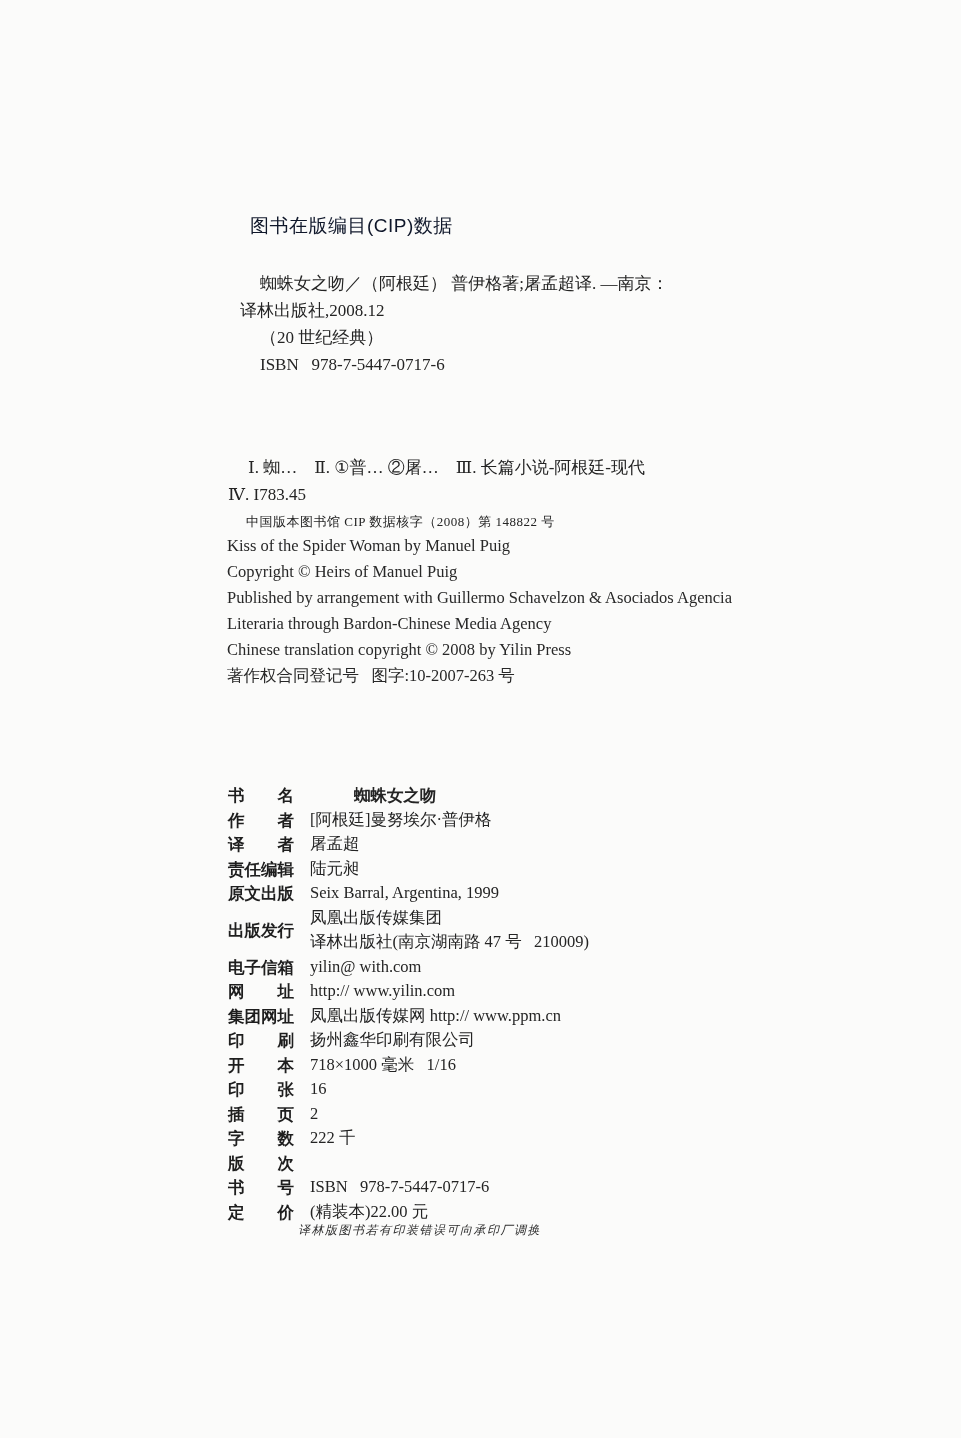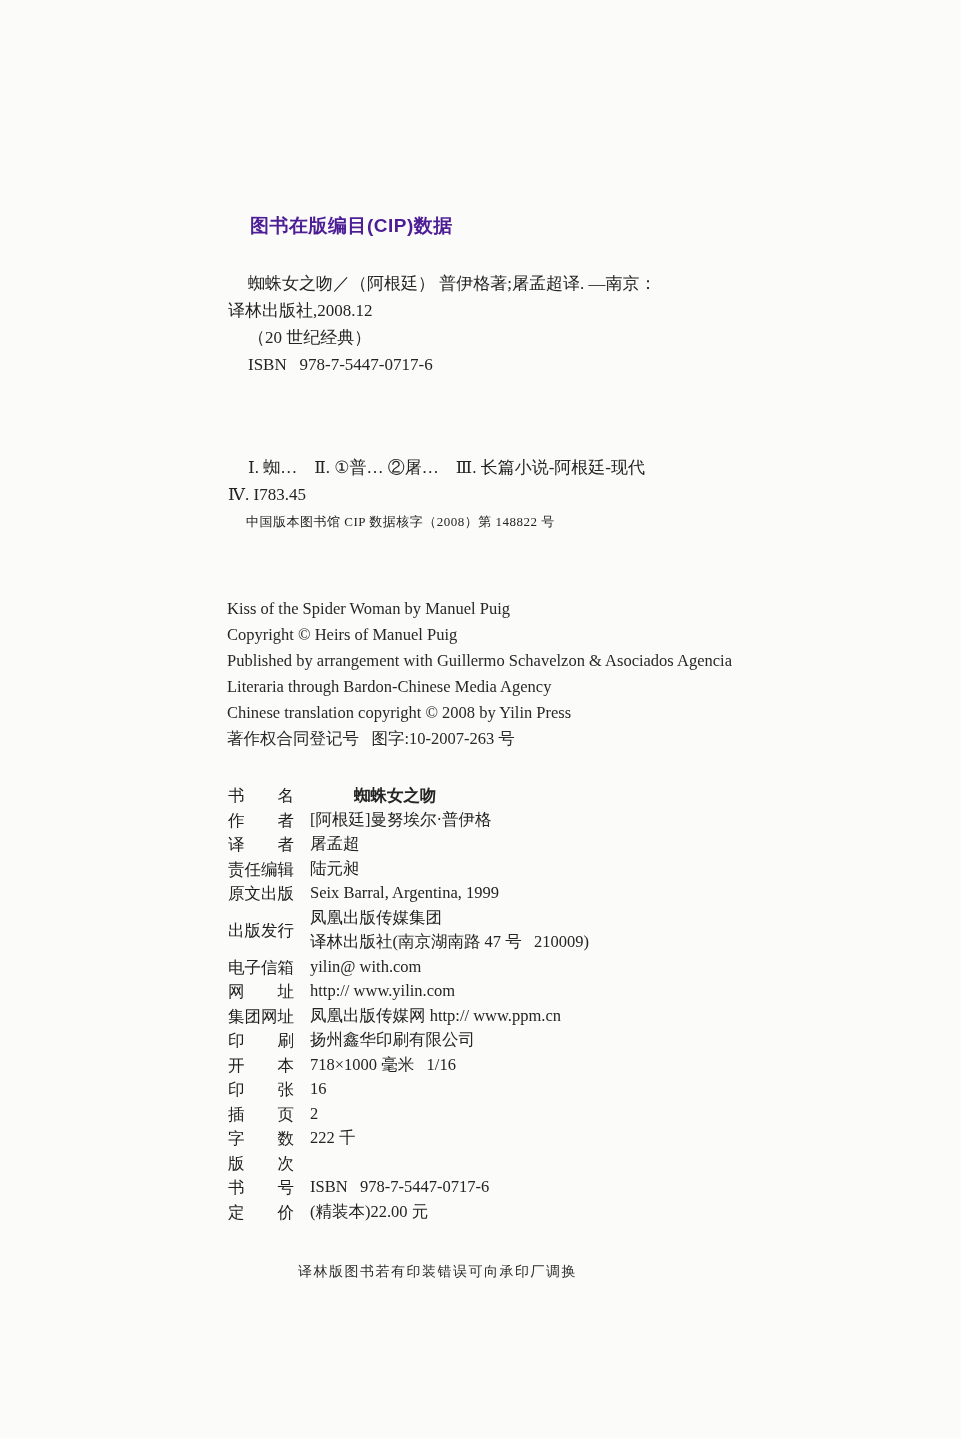--- a/index.html
+++ b/index.html
@@ -15,87 +15,87 @@
     color: #242424;
     font-family: "Liberation Serif", "DejaVu Serif", serif;
     overflow: hidden;
   }
   .abs { position: absolute; }
   .pre { white-space: pre-wrap; }
 
   .cip-title {
     top: 213px; left: 250px;
     font-family: "Liberation Sans", "DejaVu Sans", sans-serif;
-    font-weight: bold;
+    font-weight: normal;
     font-size: 19px;
     letter-spacing: 0.5px;
-    color: #4c1d95;
+    color: #0f172a;
   }
 
   .cip-entry {
-    top: 270px; left: 228px; width: 560px;
+    top: 270px; left: 240px; width: 560px;
     font-size: 17px;
     line-height: 27px;
   }
   .cip-entry .ln.indent, .classification .ln.indent { padding-left: 20px; }
 
   .classification {
     top: 438px; left: 228px; width: 560px;
     font-size: 17px;
     line-height: 27px;
     margin-top: 16px;
   }
 
   .cip-record {
     top: 513px; left: 246px;
     font-size: 13px;
     letter-spacing: 0.5px;
   }
 
   .copyright {
-    top: 596px; left: 227px; width: 580px;
+    top: 533px; left: 227px; width: 580px;
     font-size: 16.5px;
     line-height: 26px;
     color: #282828;
   }
 
   .pubinfo {
     top: 783px; left: 228px; width: 575px;
     font-size: 16.5px;
   }
   .pubinfo .row {
     display: flex;
     align-items: center;
     min-height: 24.5px;
     line-height: 24.5px;
   }
   .pubinfo .lbl {
     flex: 0 0 66px;
     width: 66px;
     margin-right: 16px;
     font-family: "Liberation Sans", "DejaVu Sans", sans-serif;
-    font-weight: normal;
+    font-weight: bold;
     font-size: 16.5px;
     color: #1e1e1e;
     text-align: justify;
     text-align-last: justify;
   }
   .pubinfo .val { white-space: pre-wrap; }
   .pubinfo .row.bold-val .val {
     font-family: "Liberation Sans", "DejaVu Sans", sans-serif;
     font-weight: bold;
     margin-left: 44px;
   }
 
   .footer-note {
     top: 1222px; left: 298px;
-    font-size: 14px;
+    font-size: 12px;
+    font-style: italic;
     letter-spacing: 1.5px;
     color: #2e2e2e;
-    margin-top: 41px;
   }
 </style>
 </head>
 <body>
 
 <div class="page">
 
   <div class="abs cip-title">图书在版编目(CIP)数据</div>
 
   <div class="abs cip-entry">

